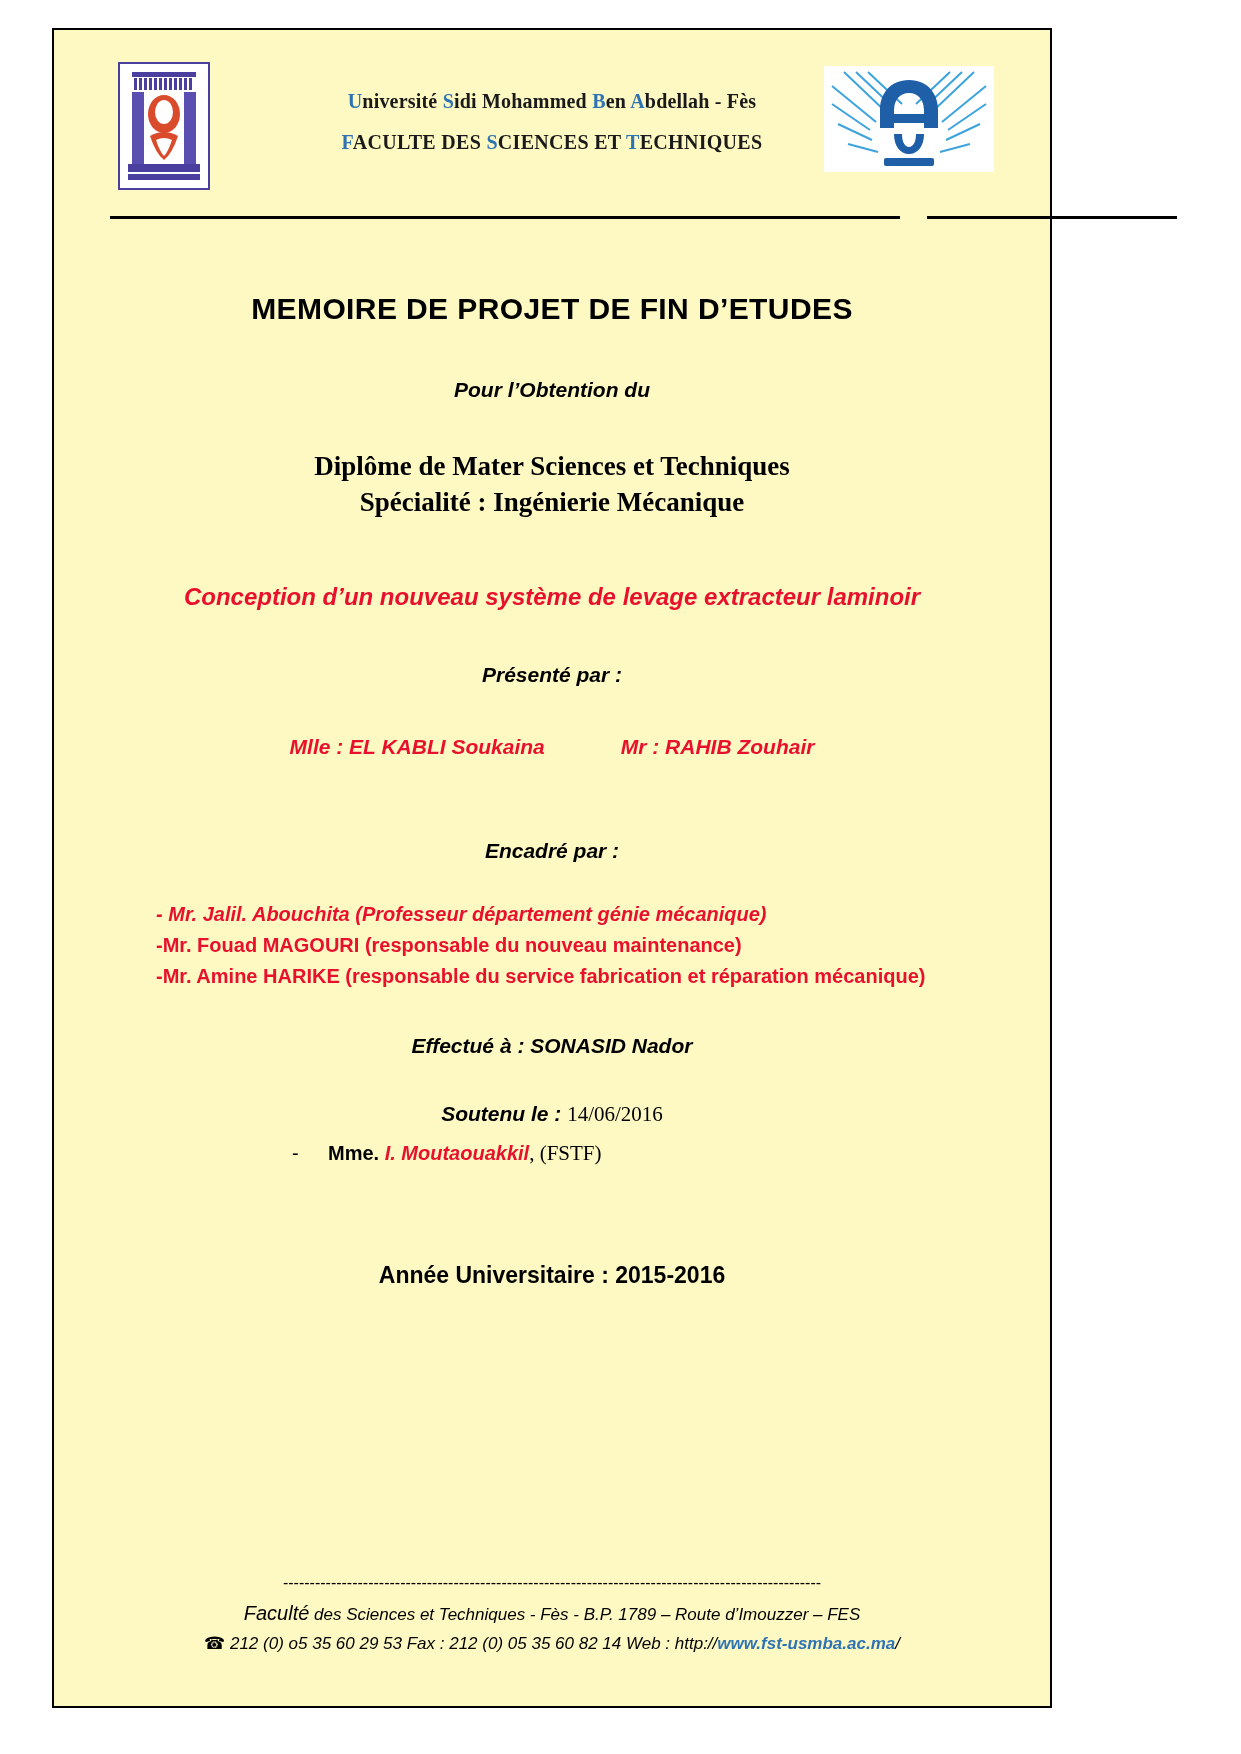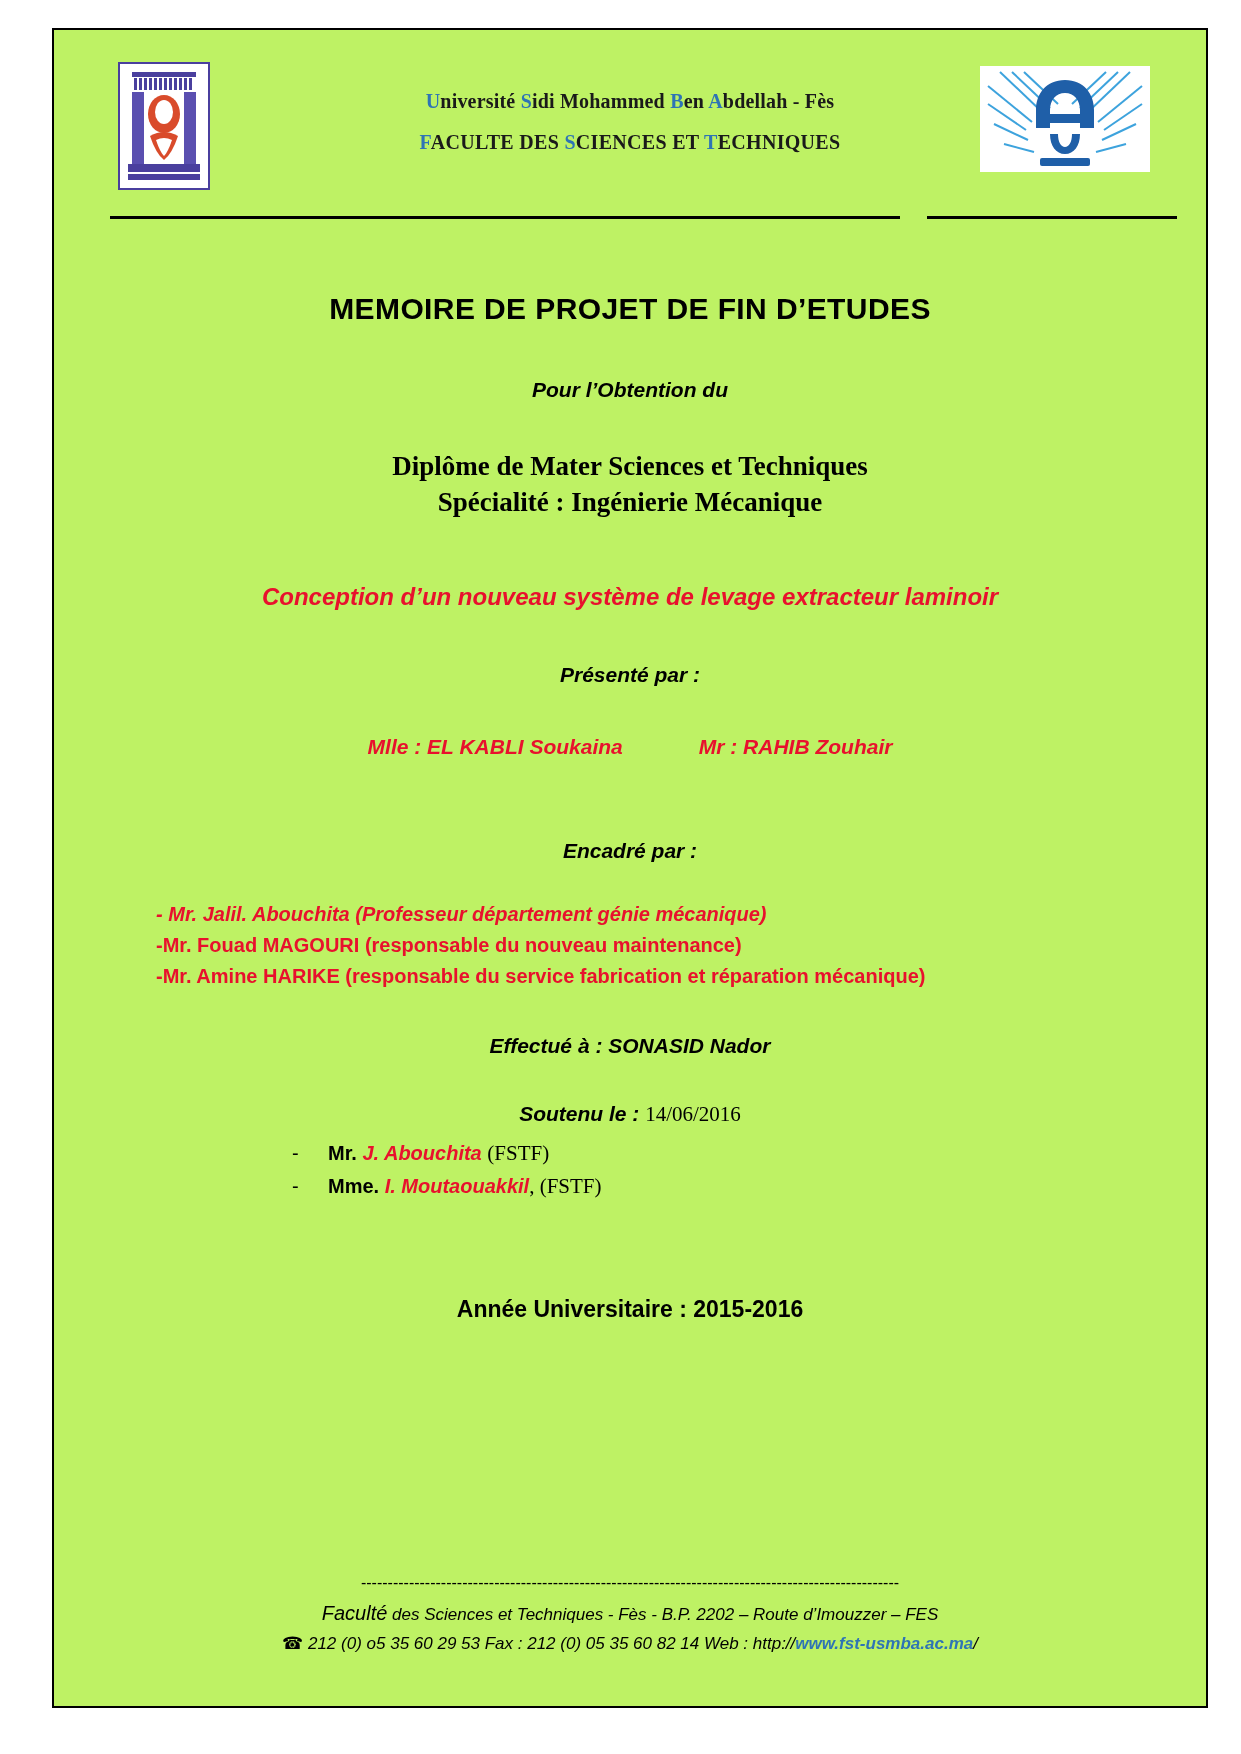--- a/index.html
+++ b/index.html
@@ -11,25 +11,25 @@
     width: 1241px;
     height: 1754px;
     font-family: "Liberation Sans", sans-serif;
     color: #000;
     position: relative;
   }
   .page {
     position: absolute;
     left: 52px;
     top: 28px;
-    width: 1156px;
+    width: 1000px;
     height: 1680px;
     border: 2px solid #000;
     box-sizing: border-box;
-    background: #bef264;
+    background: #fef9c3;
   }
   .inner {
     position: relative;
     width: 100%;
     height: 100%;
   }
 
   
   .header {
     position: absolute;
@@ -368,37 +368,32 @@
       <div class="effectue">Effectué à : SONASID Nador</div>
 
       <div class="soutenu">
         <b>Soutenu le :</b>
         <span class="date">14/06/2016</span>
       </div>
 
 
       <div class="jury-list">
         <div>
-          <span class="dash">-</span><span class="role">Mr.</span>
-          <span class="name">J. Abouchita</span>
-          <span class="inst">(FSTF)</span>
-        </div>
-        <div>
           <span class="dash">-</span><span class="role">Mme.</span>
           <span class="name">I. Moutaouakkil</span><span class="inst">, (FSTF)</span>
         </div>
       </div>
 
       <div class="year">Année Universitaire : 2015-2016</div>
     </div>
 
     <div class="footer">
       <div class="dashed">-----------------------------------------------------------------------------------------------------</div>
       <div class="footer-line1">
-        <span class="big">Faculté</span><span> des Sciences et Techniques -  Fès  - B.P. 2202 – Route d’Imouzzer – FES</span>
+        <span class="big">Faculté</span><span> des Sciences et Techniques -  Fès  - B.P. 1789 – Route d’Imouzzer – FES</span>
       </div>
       <div class="footer-line2">
         <span class="phone-glyph">☎</span>
         <span>212 (0) o5 35 60 29 53  Fax : 212 (0) 05 35 60 82 14 Web : http://</span><span class="link">www.fst-usmba.ac.ma</span><span>/</span>
       </div>
     </div>
 
   </div>
 </div>
 

